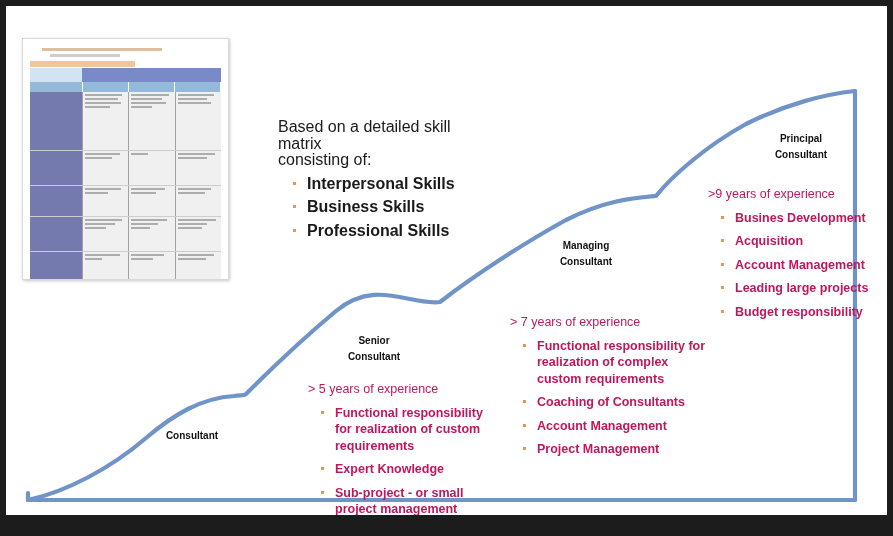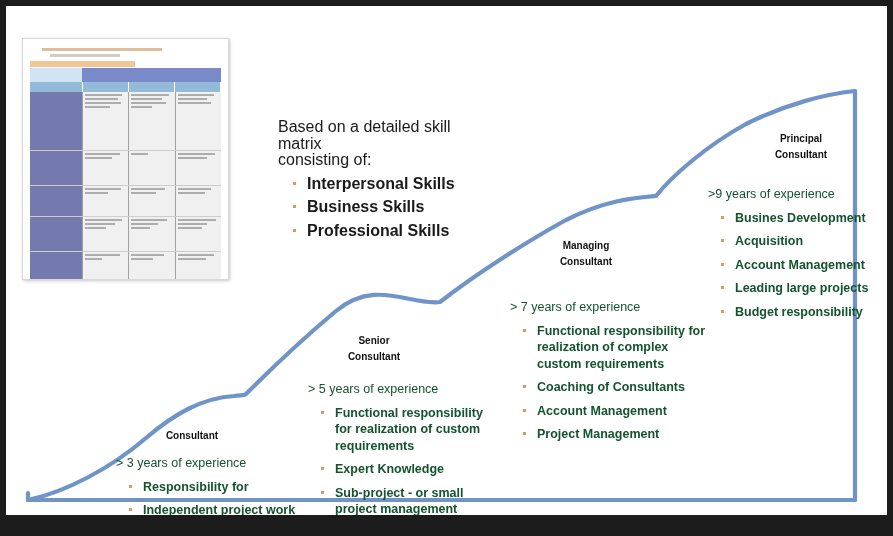--- a/index.html
+++ b/index.html
@@ -99,21 +99,21 @@
     font-weight: bold;
     font-size: 10px;
     color: #111111;
     text-align: center;
     line-height: 16px;
     white-space: pre-line;
   }
   .stage-list {
     position: absolute;
     font-size: 12.5px;
-    color: #14532d;
+    color: #be185d;
     line-height: 16.5px;
   }
   .lead-line {
     margin: 0 0 1px 0;
     padding-left: 2px;
   }
   ul.bullets {
     margin: 0;
     padding: 0;
     list-style: none;
@@ -271,42 +271,35 @@
       <div class="note-lead">Based on a detailed skill matrix</div>
       <div class="note-lead">consisting of:</div>
       <ul class="bullets">
         <li>Interpersonal Skills</li>
         <li>Business Skills</li>
         <li>Professional Skills</li>
       </ul>
     </div>
 
     <div class="stage-title" style="left:126px; top:422px; width:120px;">Consultant</div>
-    <div class="stage-list" style="left:108px; top:449px; width:205px;">
-      <div class="lead-line">&gt; 3 years of experience</div>
-      <ul class="bullets">
-        <li>Responsibility for</li>
-        <li>Independent project work</li>
-      </ul>
-    </div>
 
     <div class="stage-title" style="left:308px; top:327px; width:120px;">Senior
 Consultant</div>
     <div class="stage-list" style="left:300px; top:375px; width:200px;">
       <div class="lead-line">&gt; 5 years of experience</div>
       <ul class="bullets">
         <li>Functional responsibility for realization of custom requirements</li>
         <li>Expert Knowledge</li>
         <li>Sub-project - or small project management</li>
       </ul>
     </div>
 
     <div class="stage-title" style="left:515px; top:232px; width:130px;">Managing
 Consultant</div>
-    <div class="stage-list" style="left:502px; top:293px; width:210px;">
+    <div class="stage-list" style="left:502px; top:308px; width:210px;">
       <div class="lead-line">&gt; 7 years of experience</div>
       <ul class="bullets">
         <li>Functional responsibility for realization of complex custom requirements</li>
         <li>Coaching of Consultants</li>
         <li>Account Management</li>
         <li>Project Management</li>
       </ul>
     </div>
 
     <div class="stage-title" style="left:730px; top:125px; width:130px;">Principal

